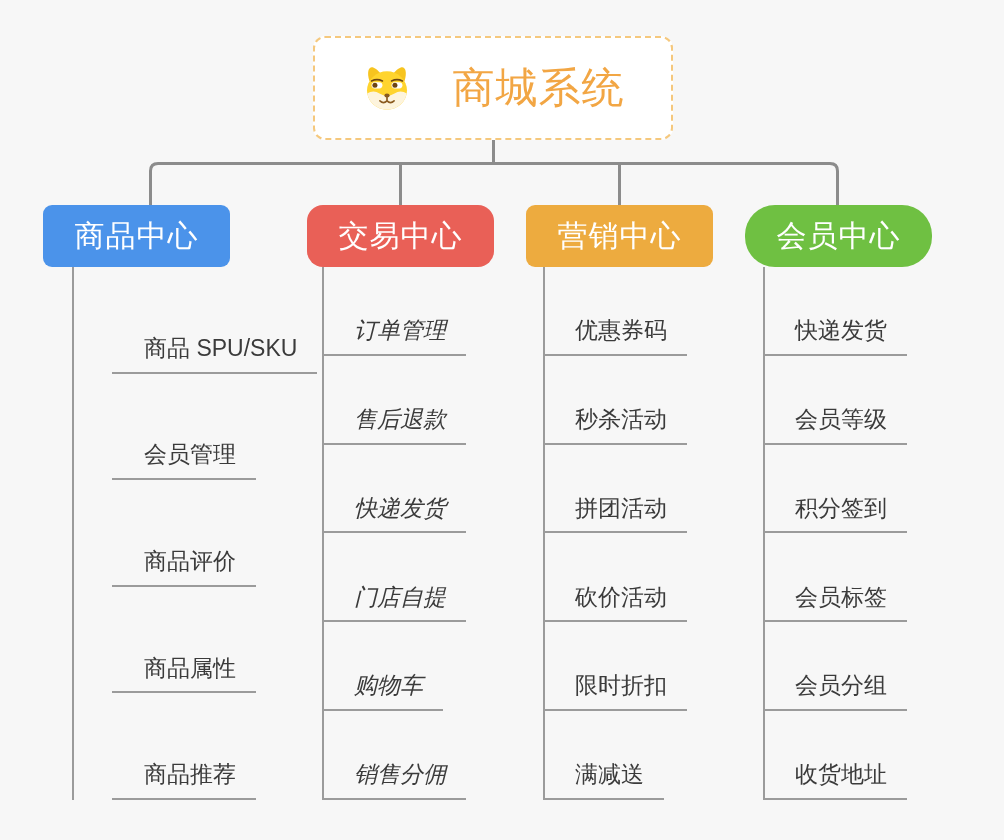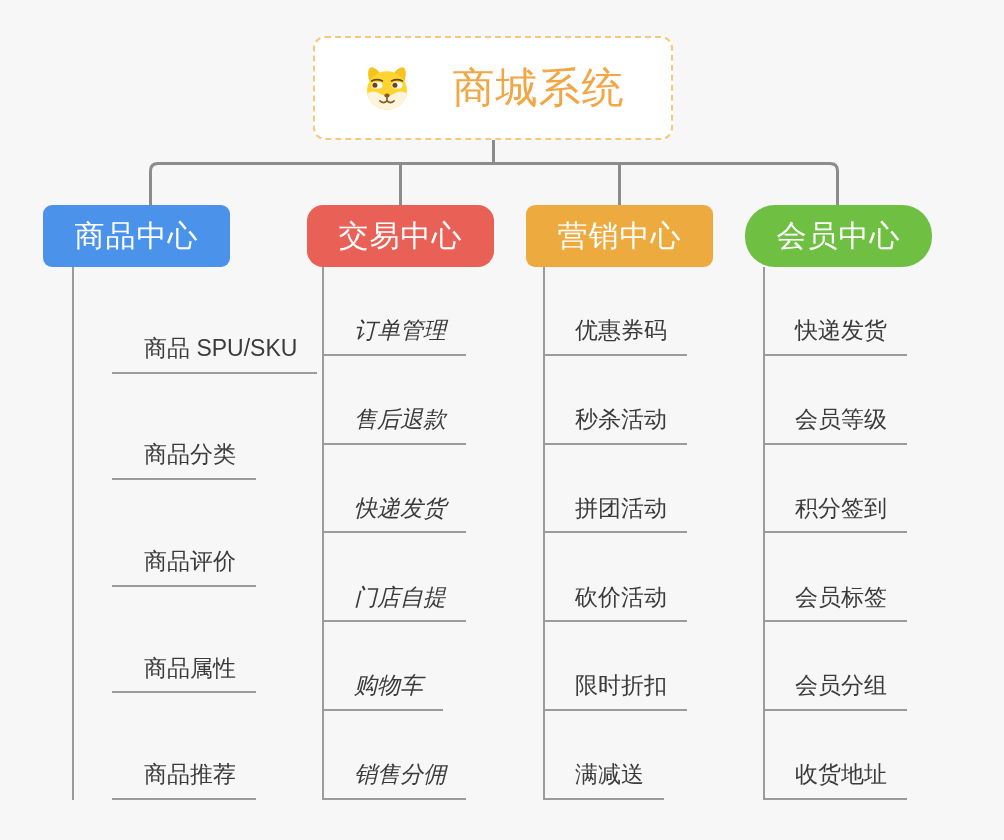--- a/index.html
+++ b/index.html
@@ -119,21 +119,21 @@
   </div>
   <div class="branch-header b3" style="background: rgb(111, 192, 66);">
     <span>会员中心</span>
   </div>
 
   <div class="branch-col c0">
     <div class="branch-item">
         <span>商品 SPU/SKU</span>
       </div>
     <div class="branch-item">
-        <span>商品分类</span>
+        <span>会员管理</span>
       </div>
     <div class="branch-item">
         <span>商品评价</span>
       </div>
     <div class="branch-item">
         <span>商品属性</span>
       </div>
     <div class="branch-item">
         <span>商品推荐</span>
       </div>

